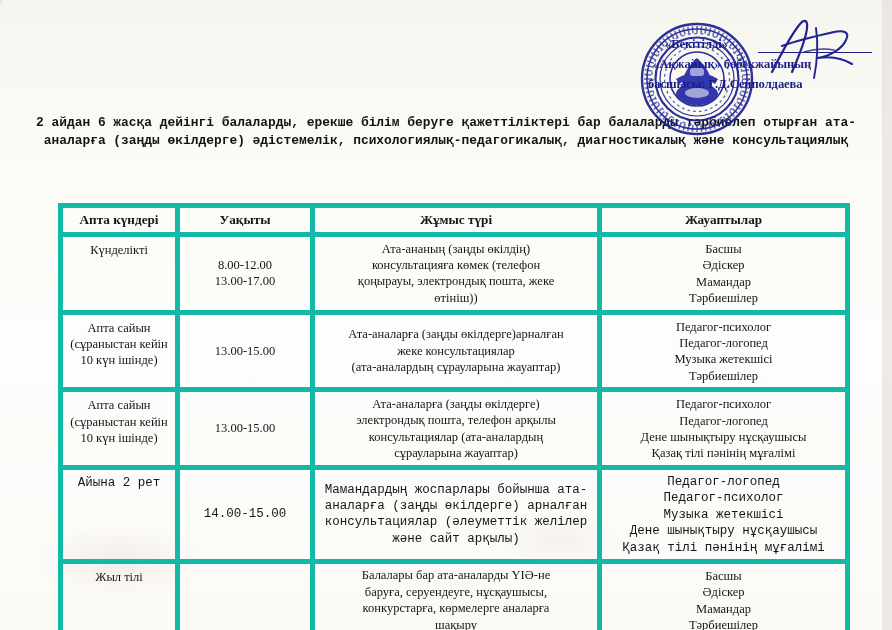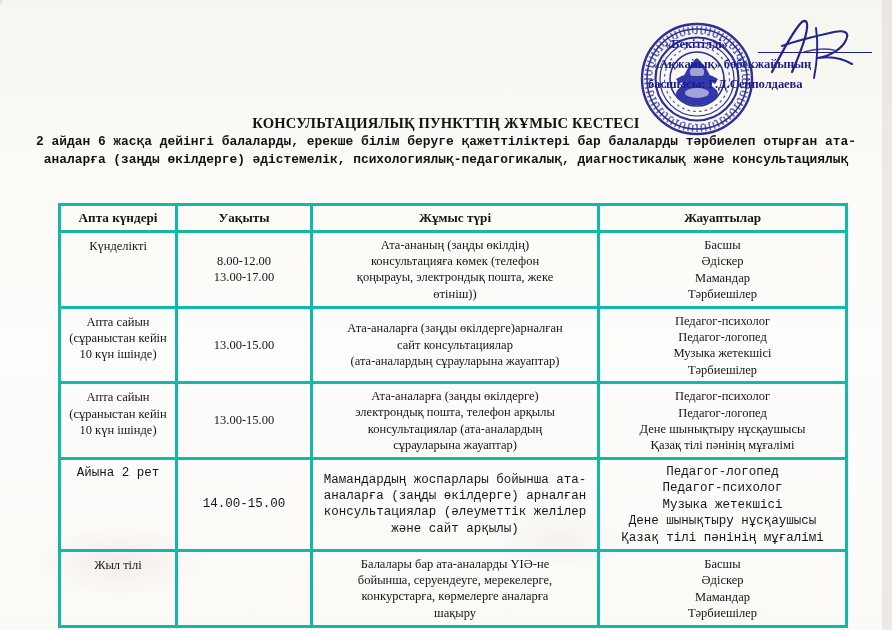--- a/index.html
+++ b/index.html
@@ -140,21 +140,21 @@
     table-layout: fixed;
     background: transparent;
     z-index: 2;
   }
   #schedule col.c-days  { width: 117px; }
   #schedule col.c-time  { width: 135px; }
   #schedule col.c-work  { width: 287px; }
   #schedule col.c-resp  { width: 248px; }
 
   #schedule th, #schedule td {
-    border: 3px solid #14b8a6;
+    border: 5px solid #14b8a6;
     text-align: center;
     vertical-align: middle;
     padding: 3px 5px;
     color: #161616;
   }
   #schedule thead th {
     font-size: 13.2px;
     font-weight: 700;
     height: 22px;
     padding: 1px 4px;
@@ -302,21 +302,20 @@
   <g fill="none" stroke="#1f248f" stroke-linecap="round" stroke-linejoin="round">
     <path d="M12 56 C20 40 30 20 40 8 C44 3 48 4 47 12 C46 24 38 42 32 56" stroke-width="2.2"></path>
     <path d="M22 30 C38 24 56 20 74 16 C84 14 90 16 86 24 C82 33 70 40 58 42
              C70 40 82 42 92 48" stroke-width="2.1"></path>
     <path d="M56 12 C58 26 58 42 54 62" stroke-width="1.9"></path>
     <path d="M44 36 C54 33 64 32 74 34" stroke-width="1.5" opacity="0.85"></path>
   </g>
 </svg>
 
 <div id="titleblock">
-  <span class="t-line t1">КОНСУЛЬТАЦИЯЛЫҚ ПУНКТТІҢ ЖҰМЫС КЕСТЕСІ</span>
   <span class="t-line t3">2 айдан 6 жасқа дейінгі балаларды, ерекше білім беруге қажеттіліктері бар балаларды тәрбиелеп отырған ата-аналарға (заңды өкілдерге) әдістемелік, психологиялық-педагогикалық, диагностикалық және консультациялық</span>
 </div>
 
 <table id="schedule">
   <colgroup>
     <col class="c-days">
       <col class="c-time">
       <col class="c-work">
       <col class="c-resp">
   </colgroup>
@@ -349,21 +348,21 @@
             <span>Тәрбиешілер</span>
           </span>
         </td>
       </tr>
       <tr class="r1">
         <td class="days">Апта сайын (сұраныстан кейін 10 күн ішінде)</td>
         <td class="time">13.00-15.00</td>
         <td class="work">
           <span class="cell-lines">
             <span>Ата-аналарға (заңды өкілдерге)арналған</span>
-            <span>сайт консультациялар</span>
+            <span>жеке консультациялар</span>
             <span>(ата-аналардың сұрауларына жауаптар)</span>
           </span>
         </td>
         <td class="resp">
           <span class="cell-lines">
             <span>Педагог-психолог</span>
             <span>Педагог-логопед</span>
             <span>Музыка жетекшісі</span>
             <span>Тәрбиешілер</span>
           </span>
@@ -409,21 +408,21 @@
             <span>Қазақ тілі пәнінің мұғалімі</span>
           </span>
         </td>
       </tr>
       <tr class="r4">
         <td class="days">Жыл тілі</td>
         <td class="time"></td>
         <td class="work">
           <span class="cell-lines">
             <span>Балалары бар ата-аналарды ҮІӘ-не</span>
-            <span>бойынша, серуендеуге, мерекелерге,</span>
+            <span>баруға, серуендеуге, нұсқаушысы,</span>
             <span>конкурстарға, көрмелерге аналарға</span>
             <span>шақыру</span>
           </span>
         </td>
         <td class="resp">
           <span class="cell-lines">
             <span>Басшы</span>
             <span>Әдіскер</span>
             <span>Мамандар</span>
             <span>Тәрбиешілер</span>

